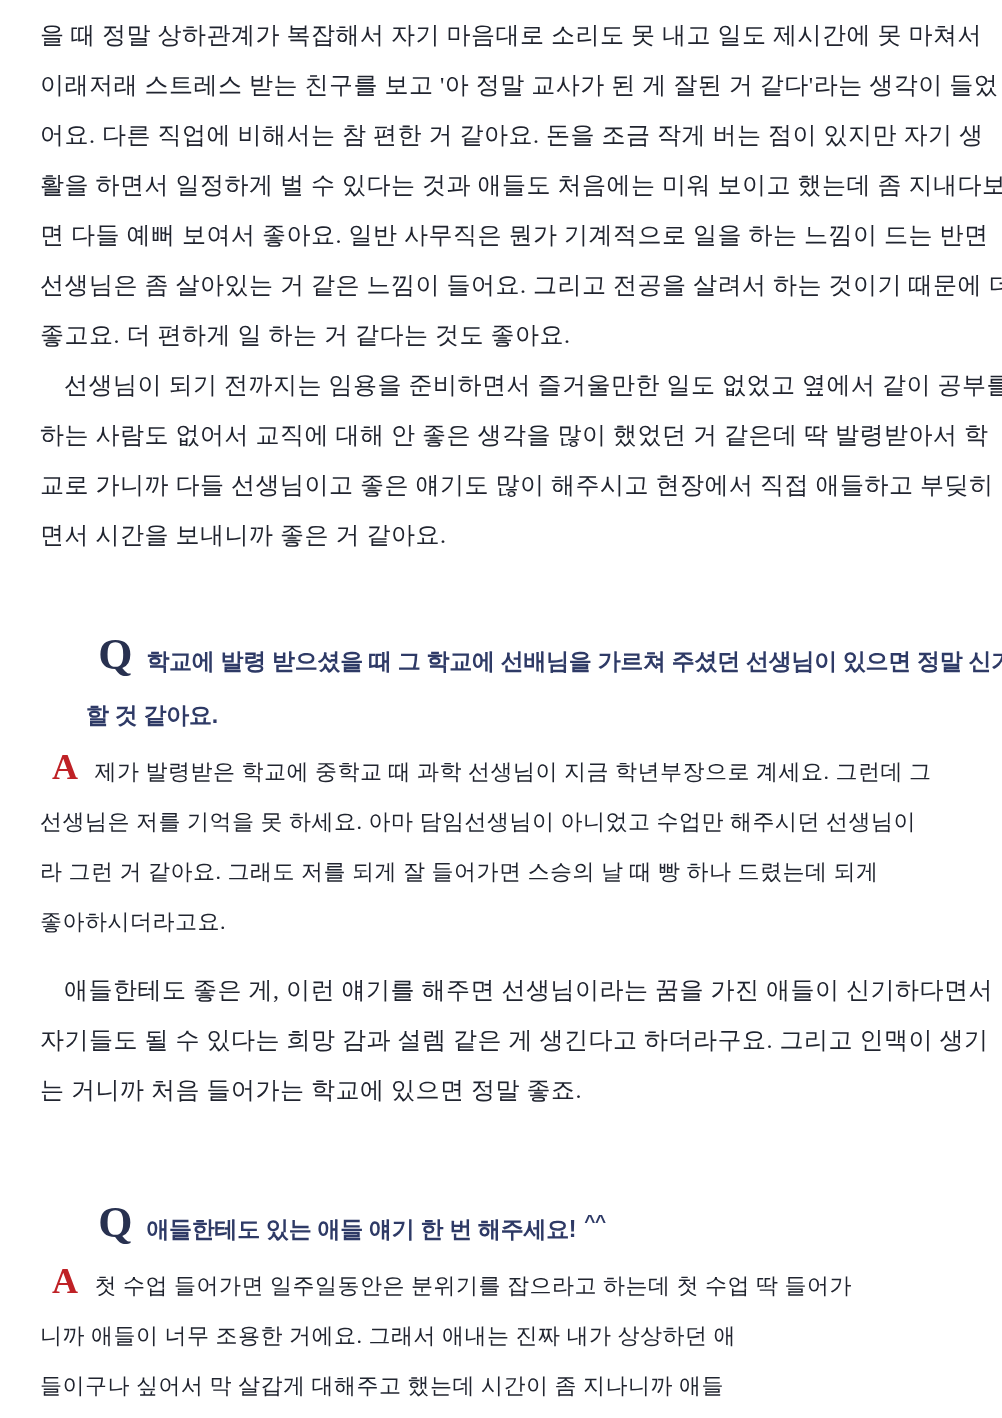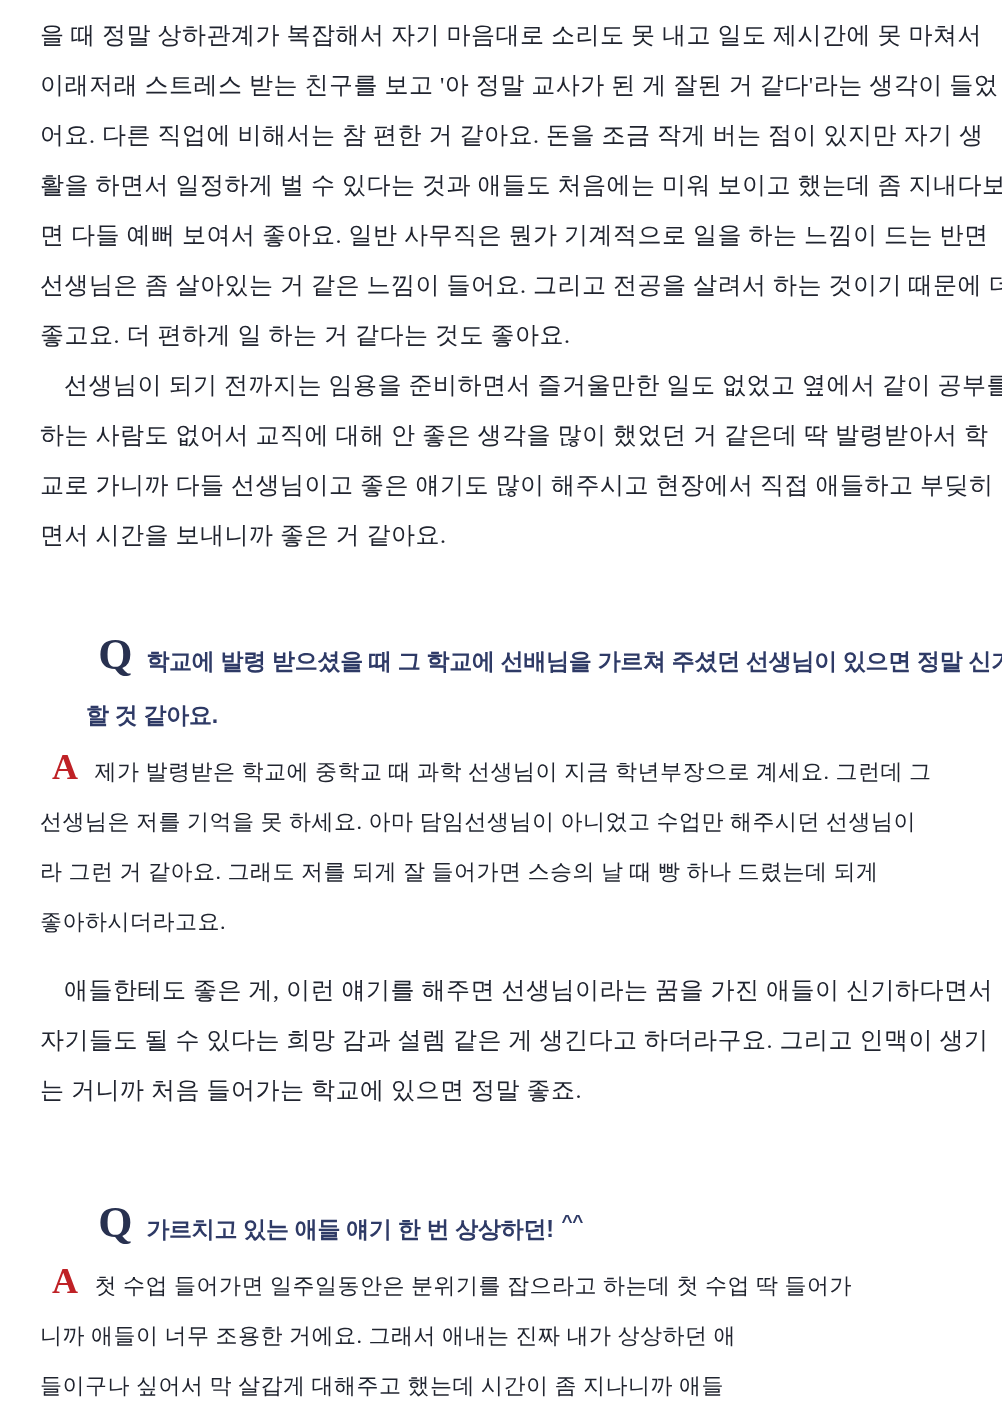--- a/index.html
+++ b/index.html
@@ -98,21 +98,21 @@
 선생님은 저를 기억을 못 하세요. 아마 담임선생님이 아니었고 수업만 해주시던 선생님이
 라 그런 거 같아요. 그래도 저를 되게 잘 들어가면 스승의 날 때 빵 하나 드렸는데 되게
 좋아하시더라고요.</span>
 </p>
 
 <p class="para indent followup">애들한테도 좋은 게, 이런 얘기를 해주면 선생님이라는 꿈을 가진 애들이 신기하다면서
 자기들도 될 수 있다는 희망 감과 설렘 같은 게 생긴다고 하더라구요. 그리고 인맥이 생기
 는 거니까 처음 들어가는 학교에 있으면 정말 좋죠.</p>
 
 <h2 class="question q2">
-  <span class="q-marker">Q</span><span class="q-text">가르치고 있는 애들 얘기 한 번 상상하던!</span><span class="q-emoticon">^^</span>
+  <span class="q-marker">Q</span><span class="q-text">애들한테도 있는 애들 얘기 한 번 해주세요!</span><span class="q-emoticon">^^</span>
 </h2>
 
 <p class="answer">
   <span class="a-marker">A</span><span class="answer-text">첫 수업 들어가면 일주일동안은 분위기를 잡으라고 하는데 첫 수업 딱 들어가
 니까 애들이 너무 조용한 거에요. 그래서 애내는 진짜 내가 상상하던 애
 들이구나 싶어서 막 살갑게 대해주고 했는데 시간이 좀 지나니까 애들
 이 본성(?)을 드러내기 시작했어요. 새 학기니까 이제 선생님이 어떤지
 확인을 한 거죠.</span>
 </p>
 

